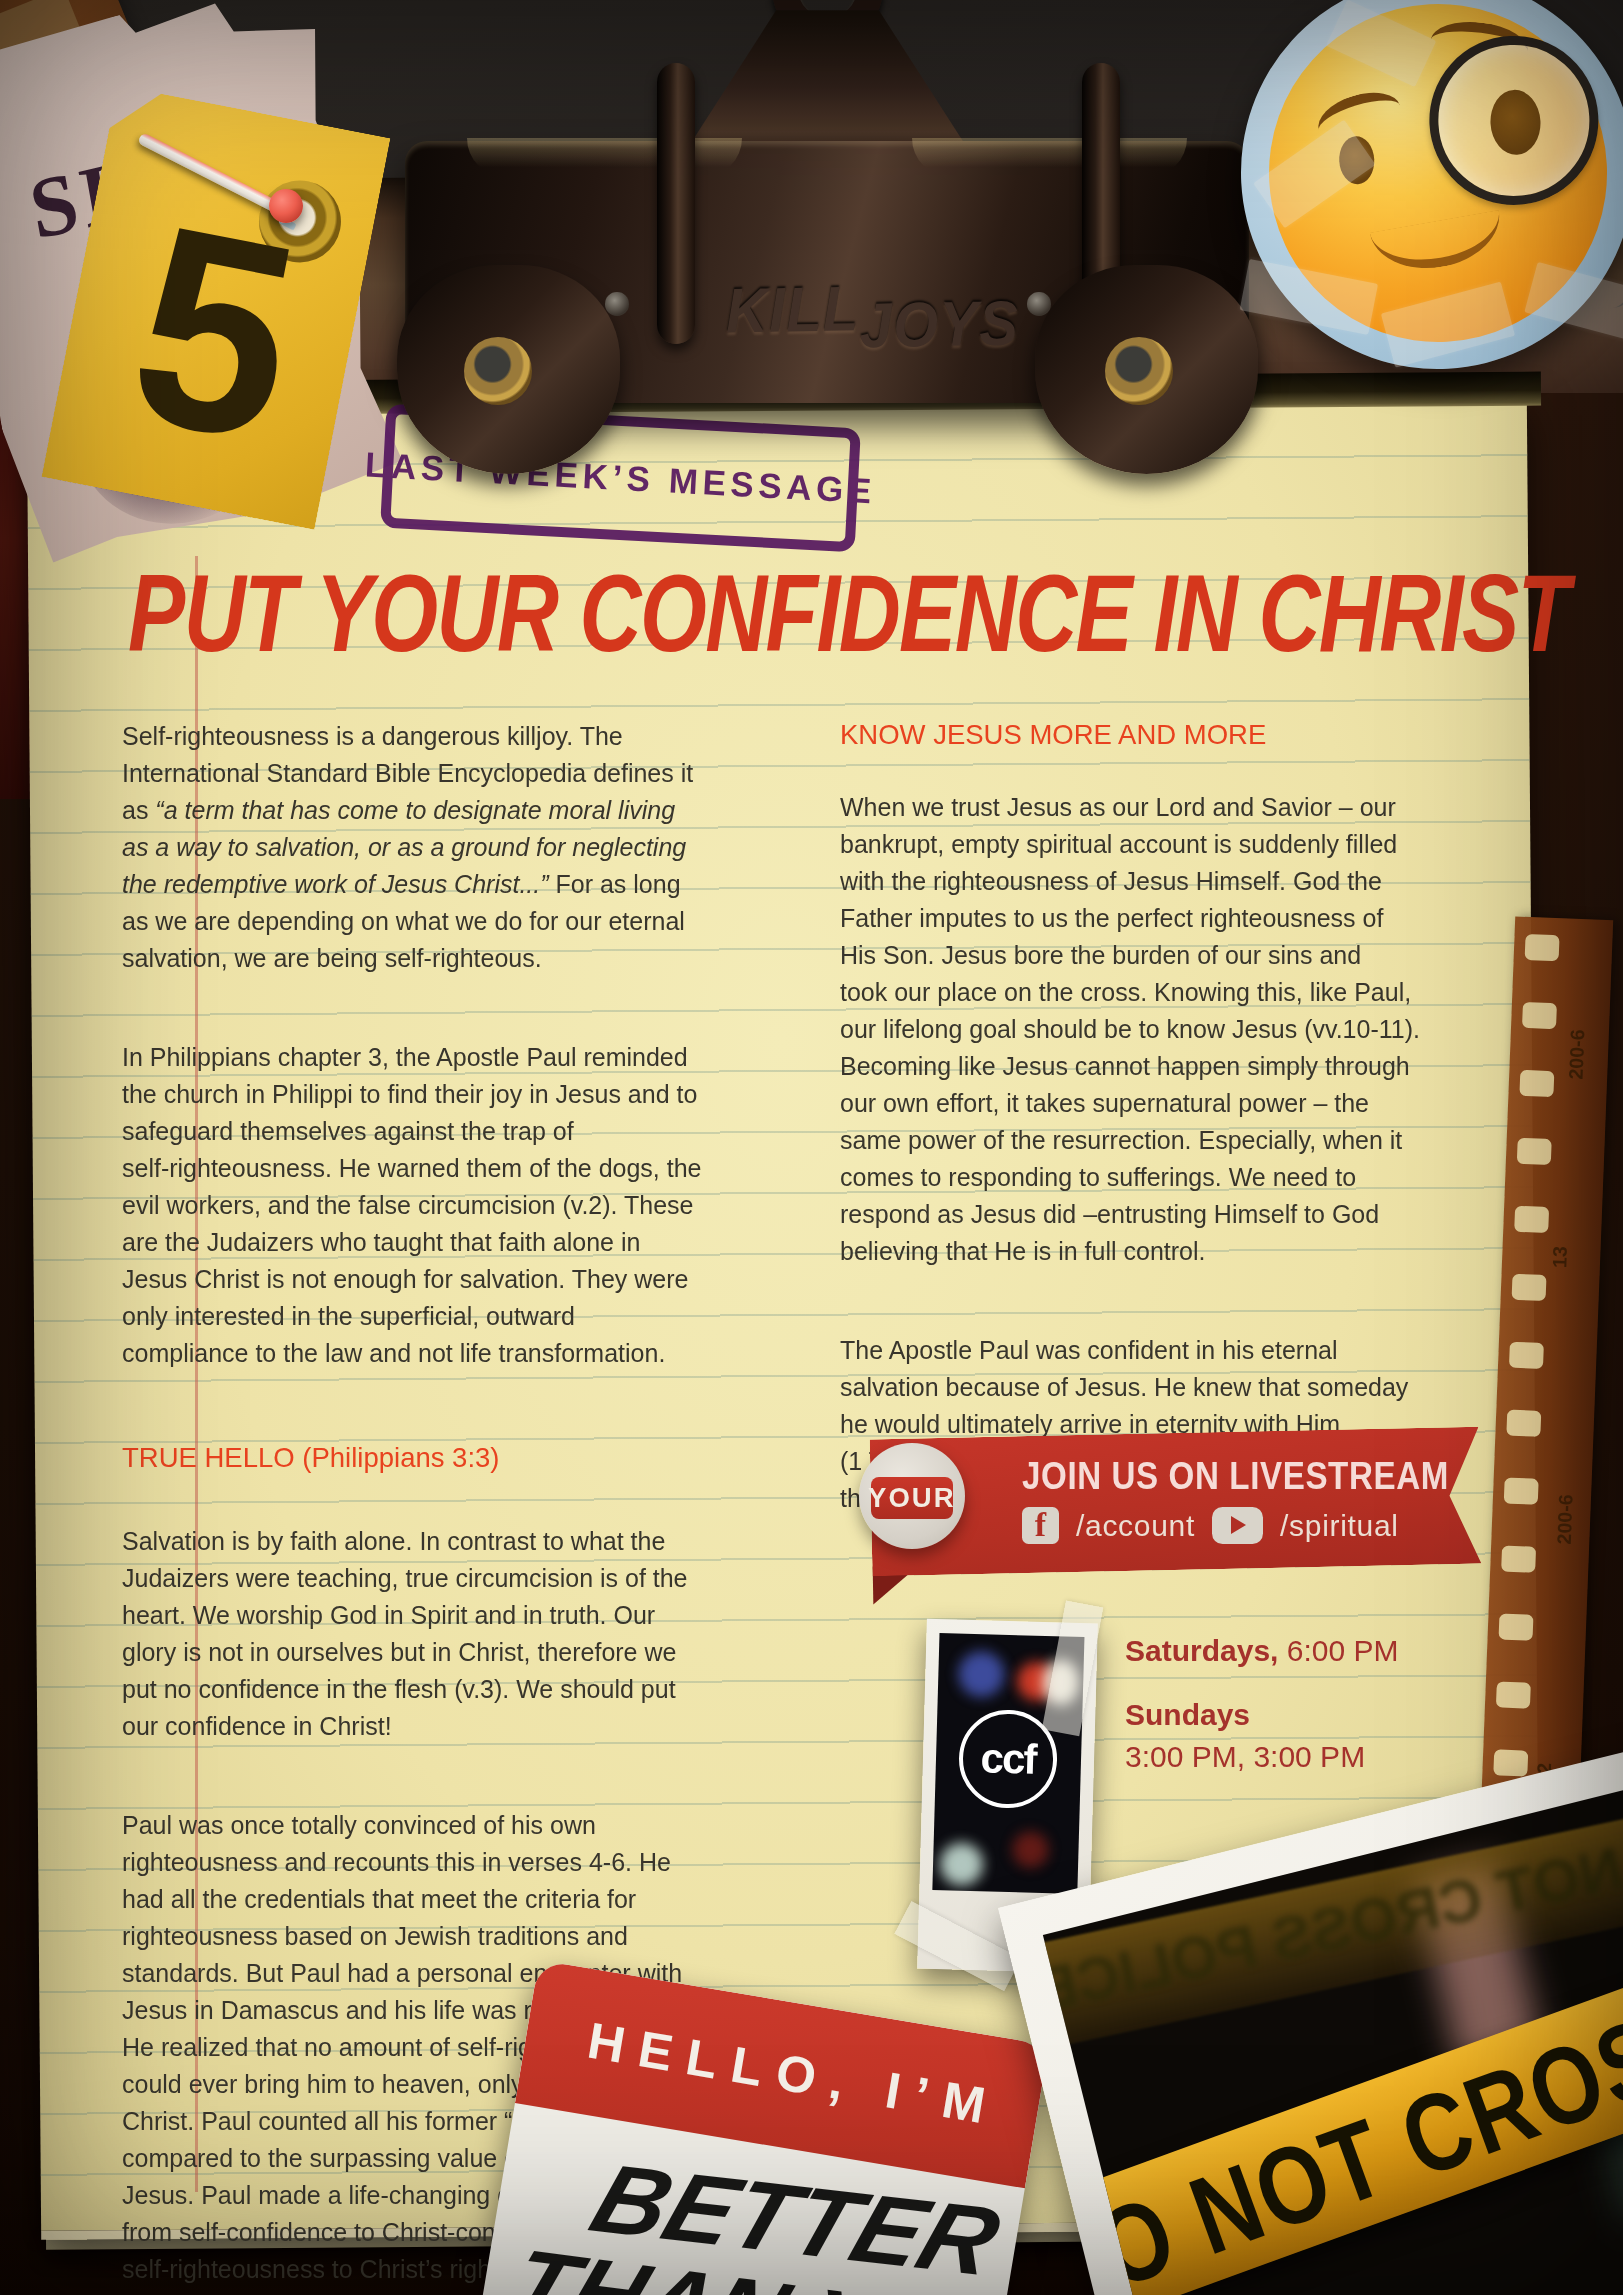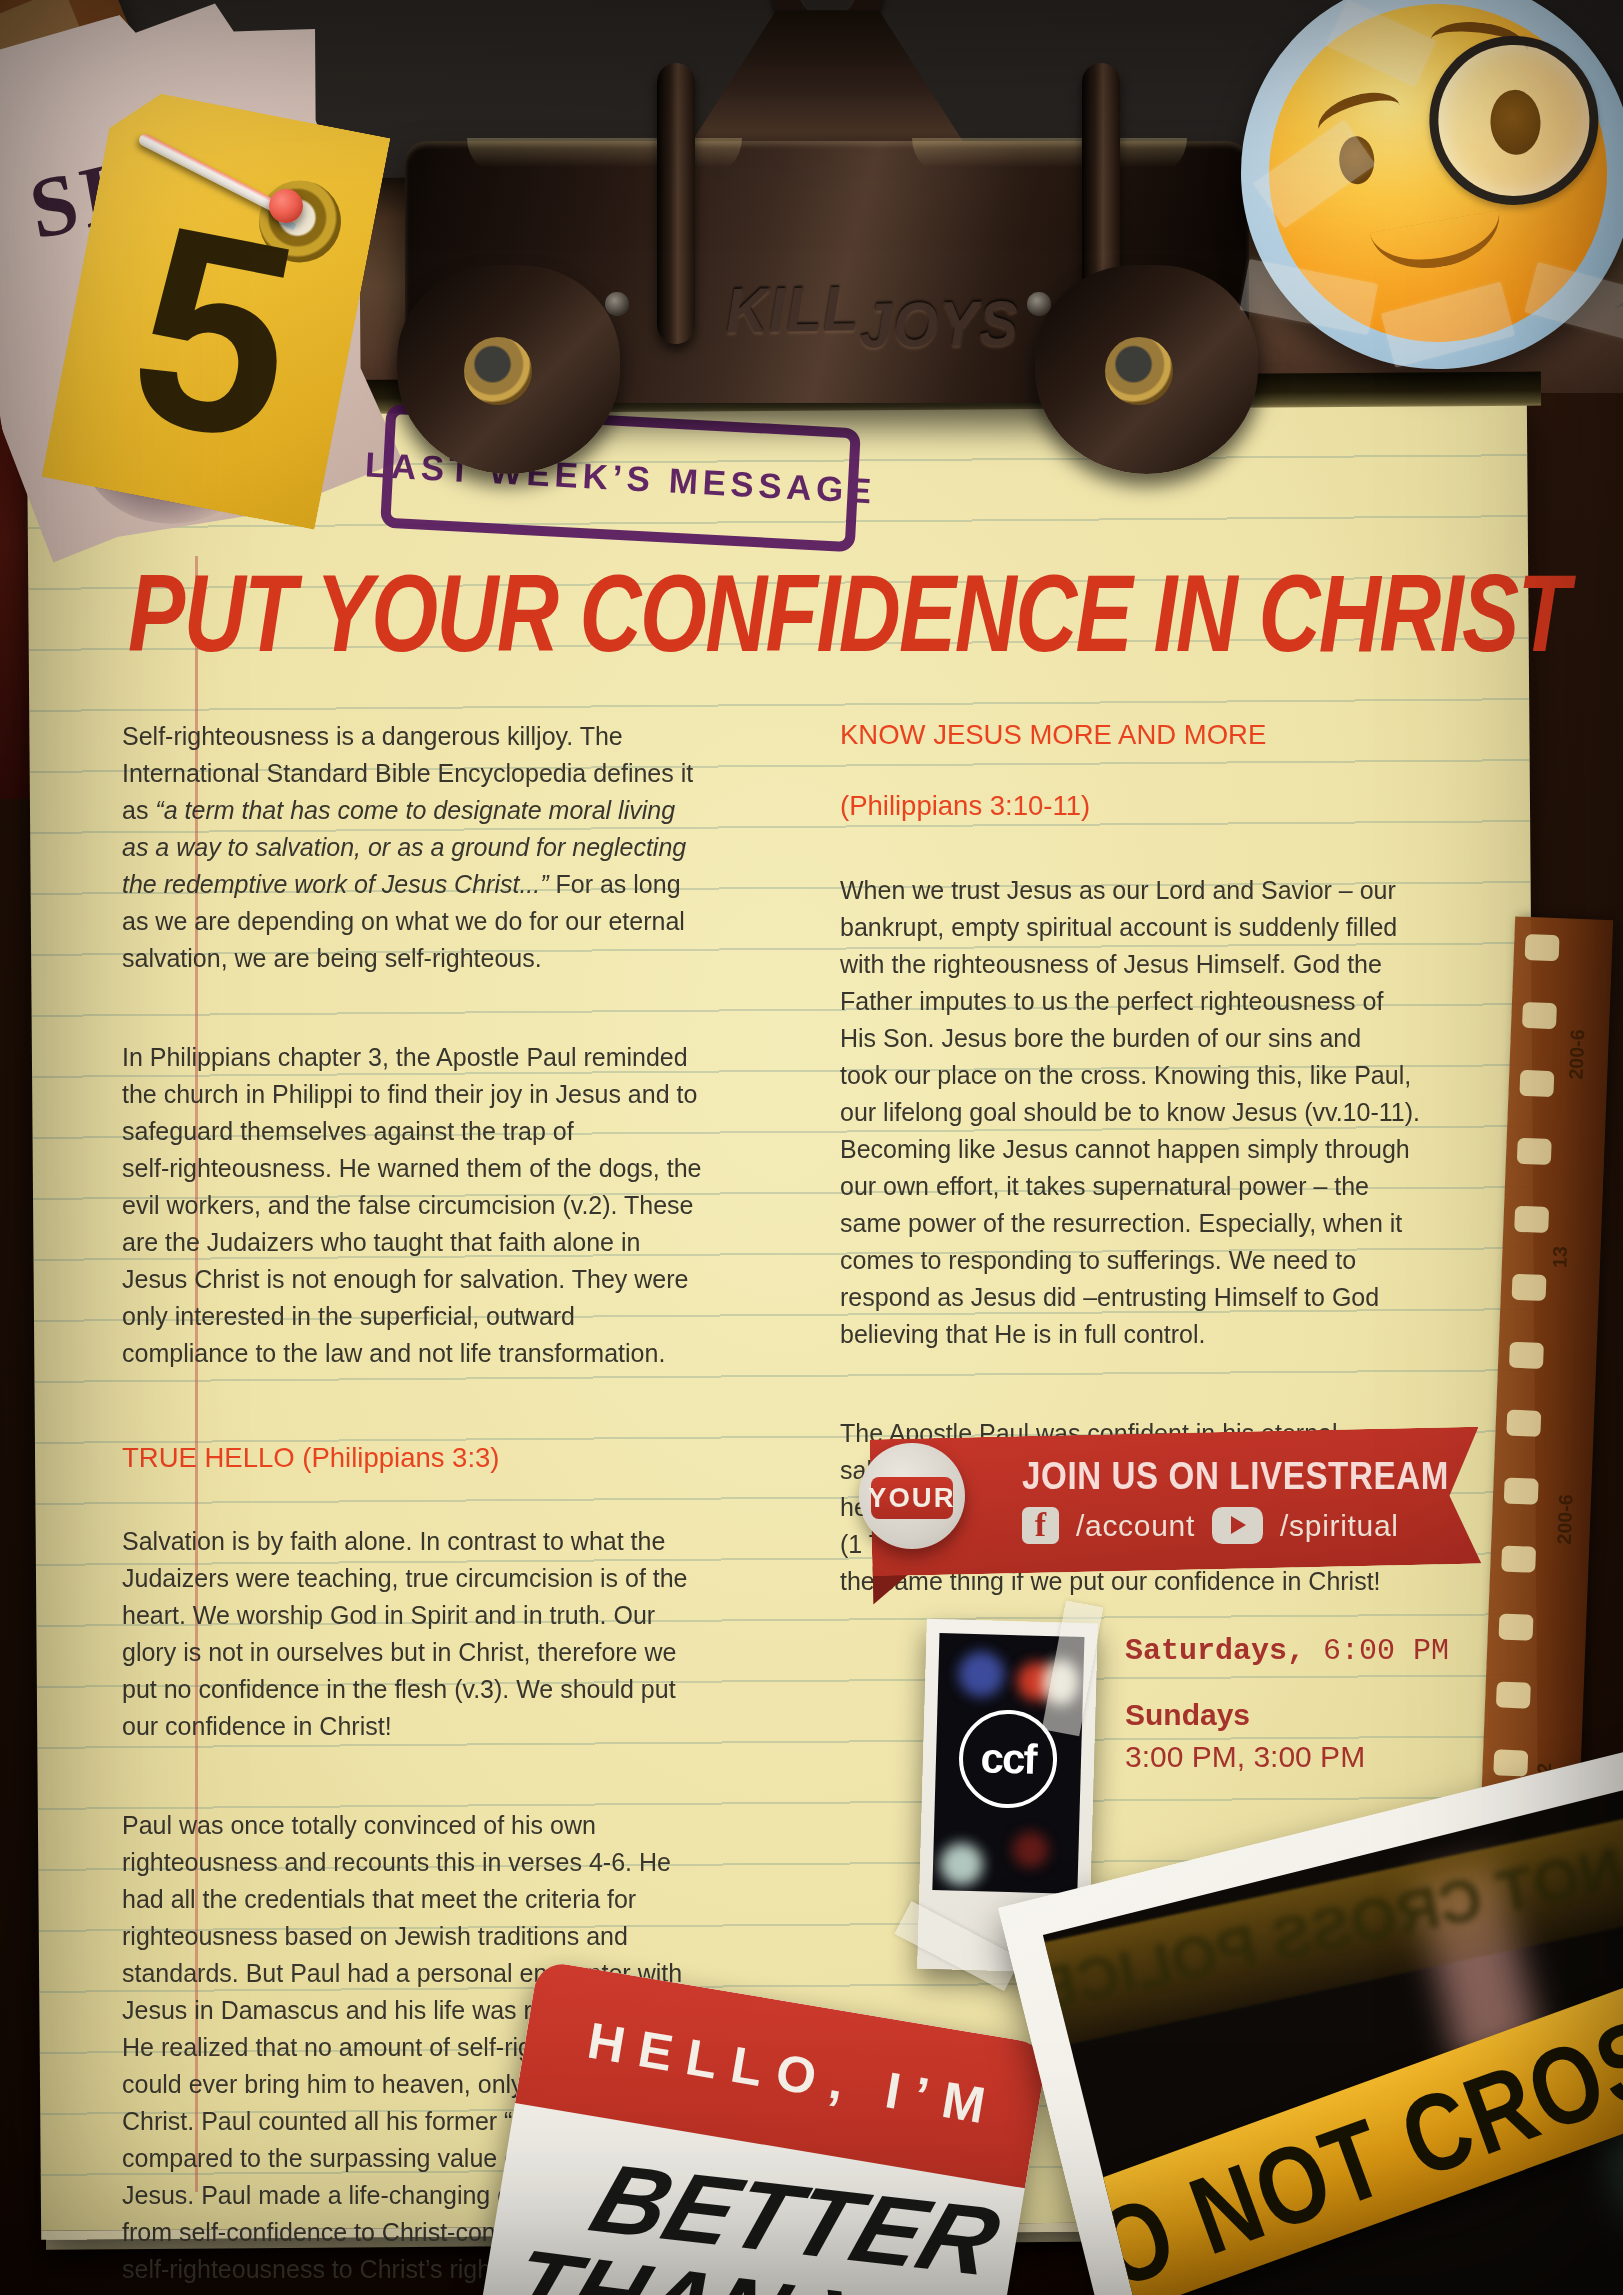--- a/index.html
+++ b/index.html
@@ -178,21 +178,21 @@
   .polaroid { left:922px; top:1621px; width:171px; height:350px; z-index:11; transform:rotate(1.6deg);
     background:linear-gradient(170deg,#f3f1ea 0%,#e6e2d8 100%);
     box-shadow:0 13px 27.5px rgba(0,0,0,.45); }
   .pphoto { position:absolute; left:13px; top:14.4px; width:145px; height:257px; background:#0b0b10; overflow:hidden; }
   .bokeh { position:absolute; border-radius:50%; filter:blur(6.5px); }
   .ccf-ring { position:absolute; left:23px; top:75px; width:98px; height:98px; border:4.6px solid #fff; border-radius:50%;
     display:flex; align-items:center; justify-content:center; }
   .ccf-ring span { font-weight:800; font-size:42px; letter-spacing:-2px; color:#fff; }
   .ptape { position:absolute; background:rgba(240,238,230,.55); box-shadow:0 0 5.2px rgba(0,0,0,.15); }
   .sched { left:1125px; top:1622px; width:432px; z-index:11; color:#a5322c; }
-  .sched .row1 { font-size:30px; margin-top:11.8px;font-family:Liberation Mono, monospace; }
+  .sched .row1 { font-size:30px; margin-top:11.8px; }
   .sched .row2 { font-size:30px; margin-top:30px; }
   .sched .row  { font-size:30px; margin-top:6.5px; line-height:38px; }
   .sched b { font-weight:700; }
 
   
   .nametag { left:504px; top:2000px; width:517px; height:380px; z-index:14; transform:rotate(9.5deg);
     border-radius:29px; background:#f1efe8; overflow:hidden;
     box-shadow:0 11.8px 29.5px rgba(0,0,0,.45); }
   .nt-red { position:absolute; left:0; top:0; width:100%; height:145px;
     background:linear-gradient(175deg,#cc3a2c 0%,#ba3023 100%); }
@@ -347,21 +347,20 @@
 could ever bring him to heaven, only faith in Jesus
 Christ. Paul counted all his former “assets” as loss
 compared to the surpassing value of knowing
 Jesus. Paul made a life-changing decision to move
 from self-confidence to Christ-confidence, from
 self-righteousness to Christ’s righteousness (v.9)</p>
   </div>
 
   <div class="abs col col-right">
     <div class="rhead" style="margin-top:0;margin-bottom:0;">KNOW JESUS MORE AND MORE</div>
-    <div class="rhead" style="margin-top:0;">(Philippians 3:10-11)</div>
     <p>When we trust Jesus as our Lord and Savior – our
 bankrupt, empty spiritual account is suddenly filled
 with the righteousness of Jesus Himself. God the
 Father imputes to us the perfect righteousness of
 His Son. Jesus bore the burden of our sins and
 took our place on the cross. Knowing this, like Paul,
 our lifelong goal should be to know Jesus (vv.10-11).
 Becoming like Jesus cannot happen simply through
 our own effort, it takes supernatural power – the
 same power of the resurrection. Especially, when it

